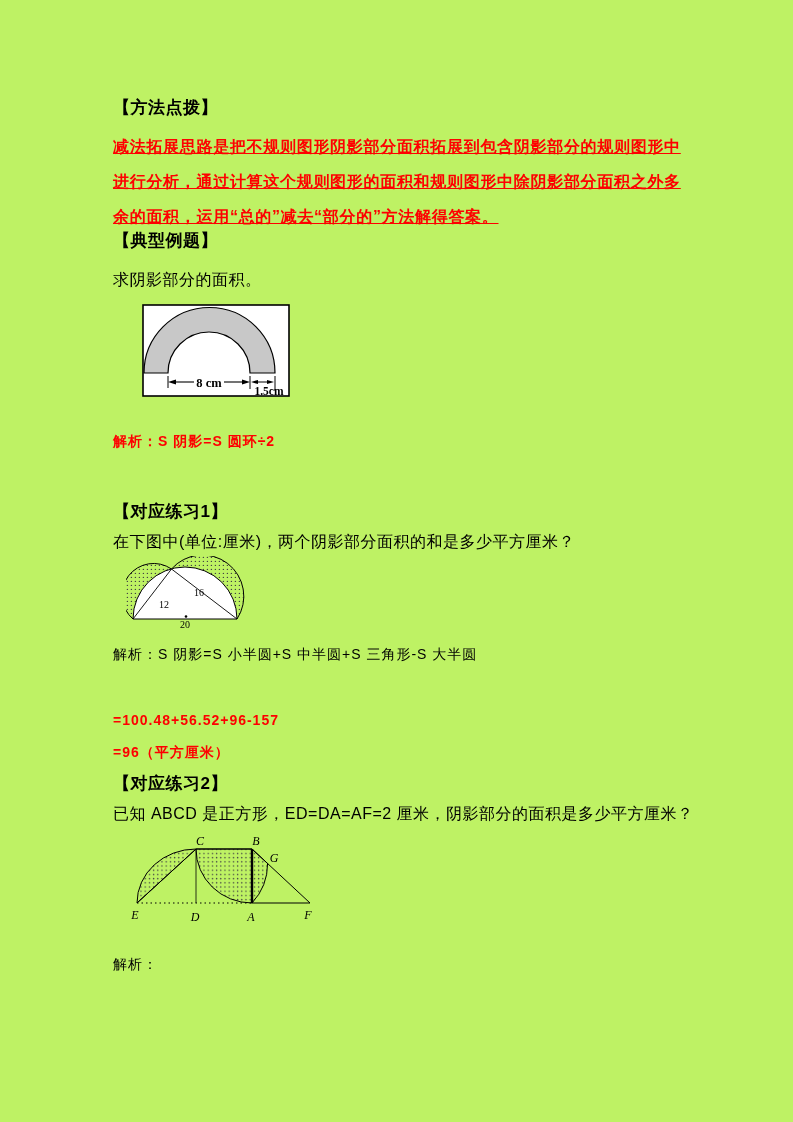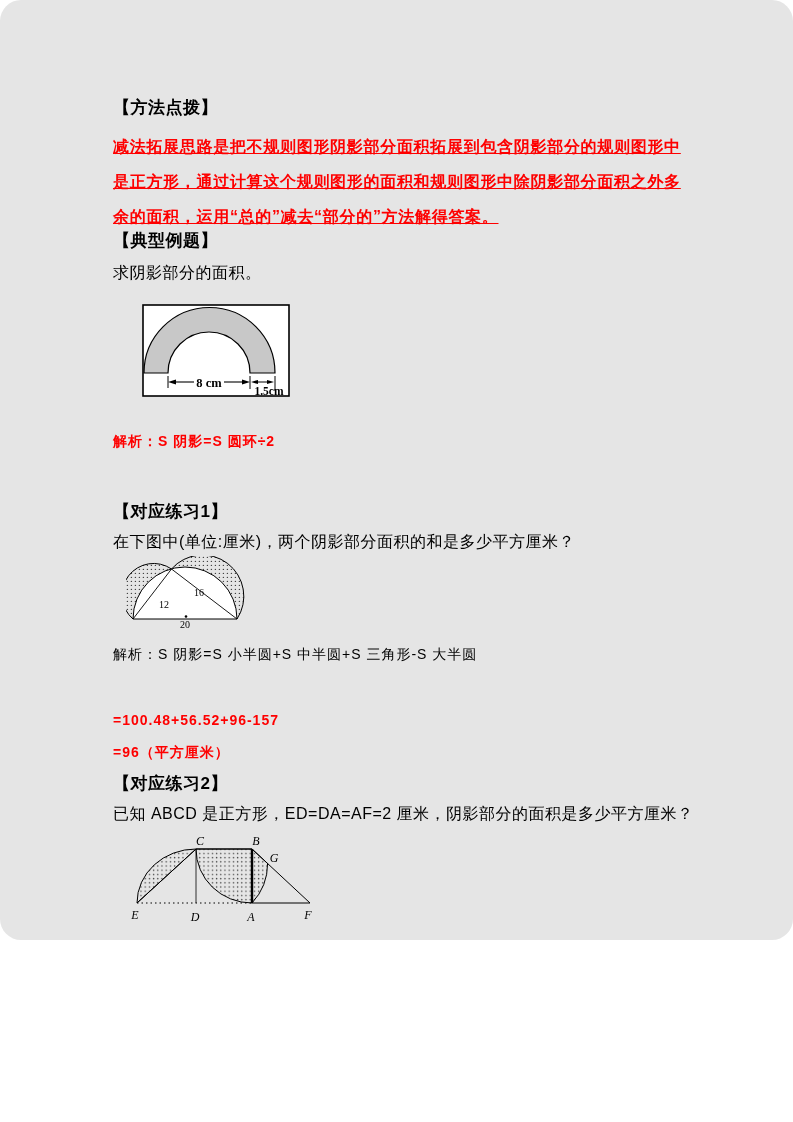--- a/index.html
+++ b/index.html
@@ -1,18 +1,18 @@
 <!DOCTYPE html>
 <html><head>
 <meta charset="utf-8">
 <style>
   html,body { margin:0; padding:0; background:#ffffff; }
   .page {
-    position:relative; width:793px; height:940px; background:#e5e5e5;
-    font-family:"Liberation Sans", sans-serif; color:#000; overflow:hidden;border-radius:21px;
+    position:relative; width:793px; height:1122px; background:#bef264;
+    font-family:"Liberation Sans", sans-serif; color:#000; overflow:hidden;
   }
   .t { position:absolute; left:113px; white-space:nowrap; }
   .h { font-size:17px; font-weight:bold; letter-spacing:0.5px; }
   .b { font-size:16px; letter-spacing:0.5px; }
   .red { color:#fe0000; font-weight:bold; }
   .para { width:578px; white-space:normal; font-size:16px; font-weight:bold;
           letter-spacing:0.7px;text-decoration:underline; }
   .para div { height:35px; line-height:35px; }
   .calc { font-size:14px; letter-spacing:1px; }
   .fig { position:absolute; }
@@ -21,26 +21,26 @@
   .dimtext { font-weight:bold; }
 </style>
 </head>
 <body>
 
 <div class="page">
 
   <div class="t h" style="top:96px">【方法点拨】</div>
   <div class="t para red" style="top:129px">
     <div>减法拓展思路是把不规则图形阴影部分面积拓展到包含阴影部分的规则图形中</div>
-    <div>是正方形，通过计算这个规则图形的面积和规则图形中除阴影部分面积之外多</div>
+    <div>进行分析，通过计算这个规则图形的面积和规则图形中除阴影部分面积之外多</div>
     <div>余的面积，运用“总的”减去“部分的”方法解得答案。</div>
   </div>
 
   <div class="t h" style="top:229px">【典型例题】</div>
-  <div class="t b" style="top:263px">求阴影部分的面积。</div>
+  <div class="t b" style="top:270px">求阴影部分的面积。</div>
 
   <svg class="fig" style="left:142px; top:304px" width="150" height="95" viewBox="0 0 150 95">
     <rect x="1" y="1" width="146" height="91" fill="#ffffff" stroke="#000" stroke-width="1.6"></rect>
     <path d="M 2,69 A 65.5 65.5 0 0 1 133,69 L 108,69 A 41 41 0 0 0 26,69 Z" fill="#c8c8c8" stroke="#000" stroke-width="1.2"></path>
 
     <line x1="26" y1="72" x2="26" y2="84" stroke="#000" stroke-width="1"></line>
     <line x1="108" y1="72" x2="108" y2="85" stroke="#000" stroke-width="1"></line>
     <line x1="133" y1="72" x2="133" y2="87" stroke="#000" stroke-width="1"></line>
 
     <polygon points="26,78 34,75.6 34,80.4" fill="#000"></polygon>

